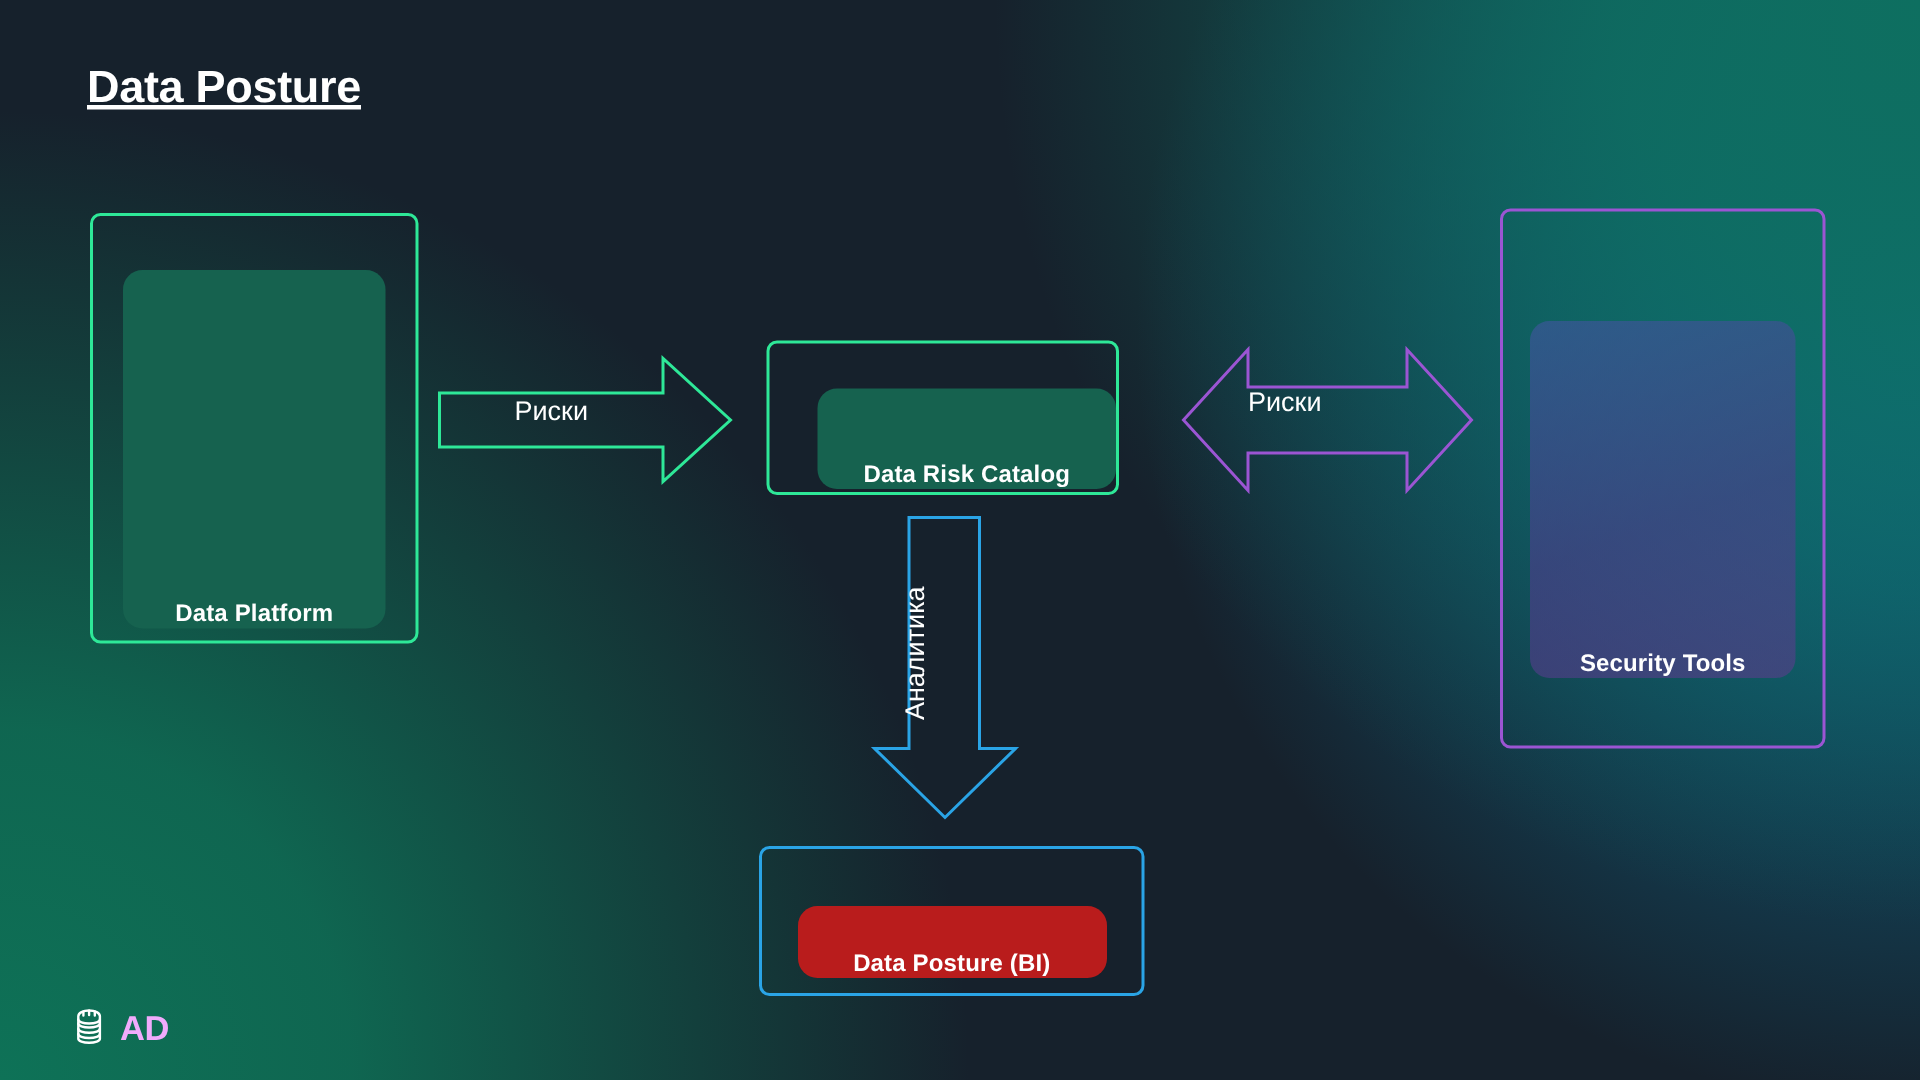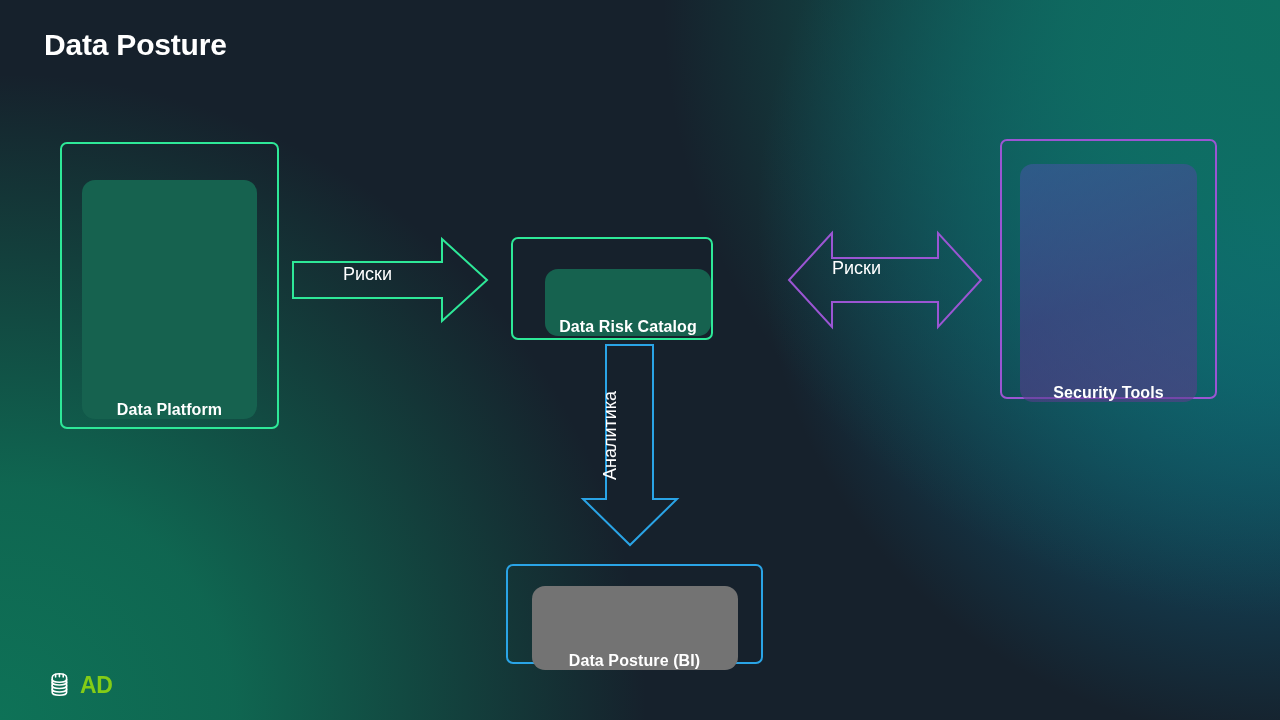--- a/index.html
+++ b/index.html
@@ -44,21 +44,22 @@
     position: absolute;
     left: 44px;
     top: 28px;
   }
   .title {
     font-size: 30px;
     font-weight: bold;
     color: #ffffff;
     letter-spacing: -0.2px;
     line-height: 1.15;
-    margin: 0;
+    margin: 14px;
+    text-decoration: underline;
   }
   .subtitle {
     font-size: 20px;
     font-weight: normal;
     color: #f2f5f7;
     line-height: 1.2;
     margin: 4px 0 0 0;
   }
 
   
@@ -99,58 +100,58 @@
   }
   #node-platform .node-inner {
     width: 175px;
     height: 239px;
     background: #16624f;
   }
 
   
   #node-catalog {
     left: 511px;
-    top: 237px;
-    width: 202px;
+    top: 227px;
+    width: 235px;
     height: 103px;
     border-color: #2ee898;
     padding-left: 32px;
   }
   #node-catalog .node-inner {
     width: 199px;
     height: 67px;
     background: #16624f;
   }
 
   
   #node-security {
     left: 1000px;
     top: 139px;
     width: 217px;
-    height: 260px;
+    height: 360px;
     border-color: #9b55d3;
   }
   #node-security .node-inner {
     width: 177px;
     height: 238px;
     background: linear-gradient(160deg, rgba(64,86,160,0.62) 0%, rgba(78,62,142,0.62) 55%, rgba(92,60,140,0.60) 100%);
   }
 
   
   #node-bi {
     left: 506px;
     top: 564px;
     width: 257px;
     height: 100px;
     border-color: #2aa4e6;
   }
   #node-bi .node-inner {
     width: 206px;
-    height: 84px;
-    background: #737373;
+    height: 48px;
+    background: #b91c1c;
   }
 
   
   .arrow-svg {
     position: absolute;
     overflow: visible;
   }
   .arrow-path {
     fill: none;
     stroke-width: 2;
@@ -191,21 +192,21 @@
     position: absolute;
     left: 49px;
     top: 671px;
     display: flex;
     align-items: center;
     gap: 1px;
   }
   #footer-logo .logo-text {
     font-size: 23px;
     font-weight: bold;
-    color: #84cc16;
+    color: #f0abfc;
     letter-spacing: -0.3px;
     line-height: 1;
   }
 </style>
 </head>
 <body>
 
 <div id="slide">
 
   <div class="bg-layer glow-topright"></div>

